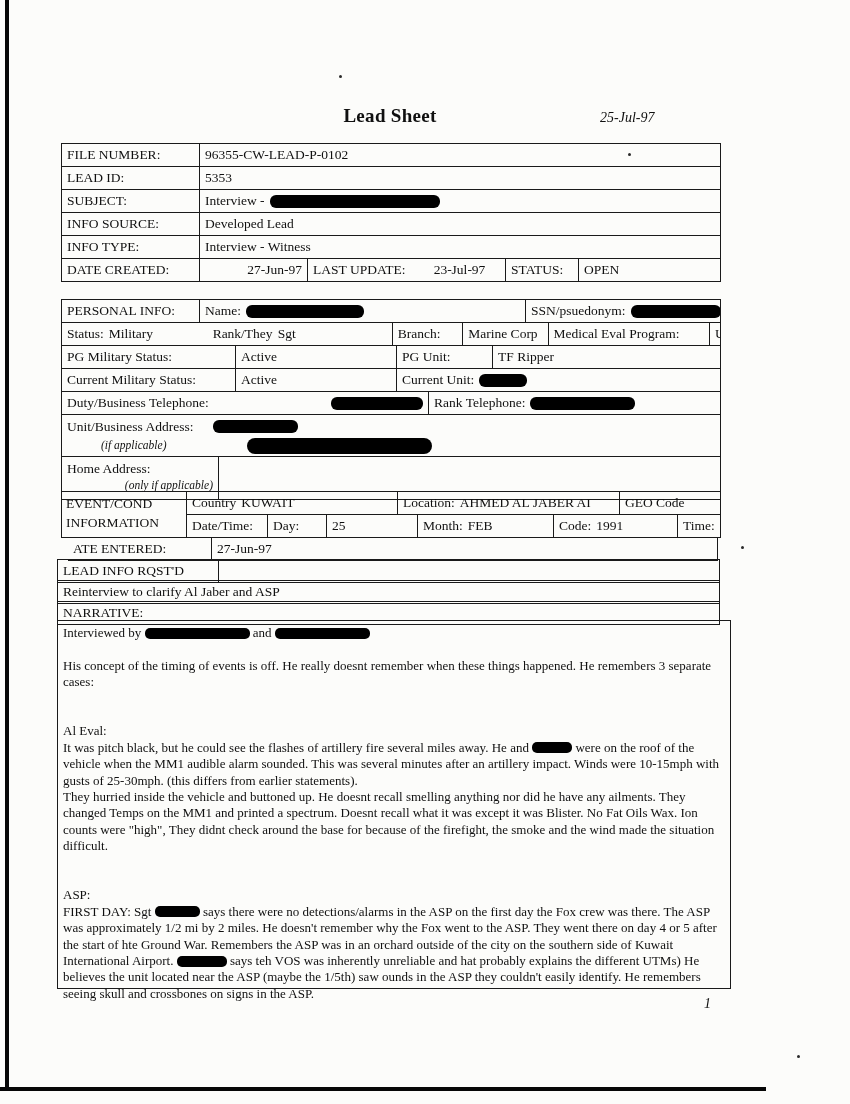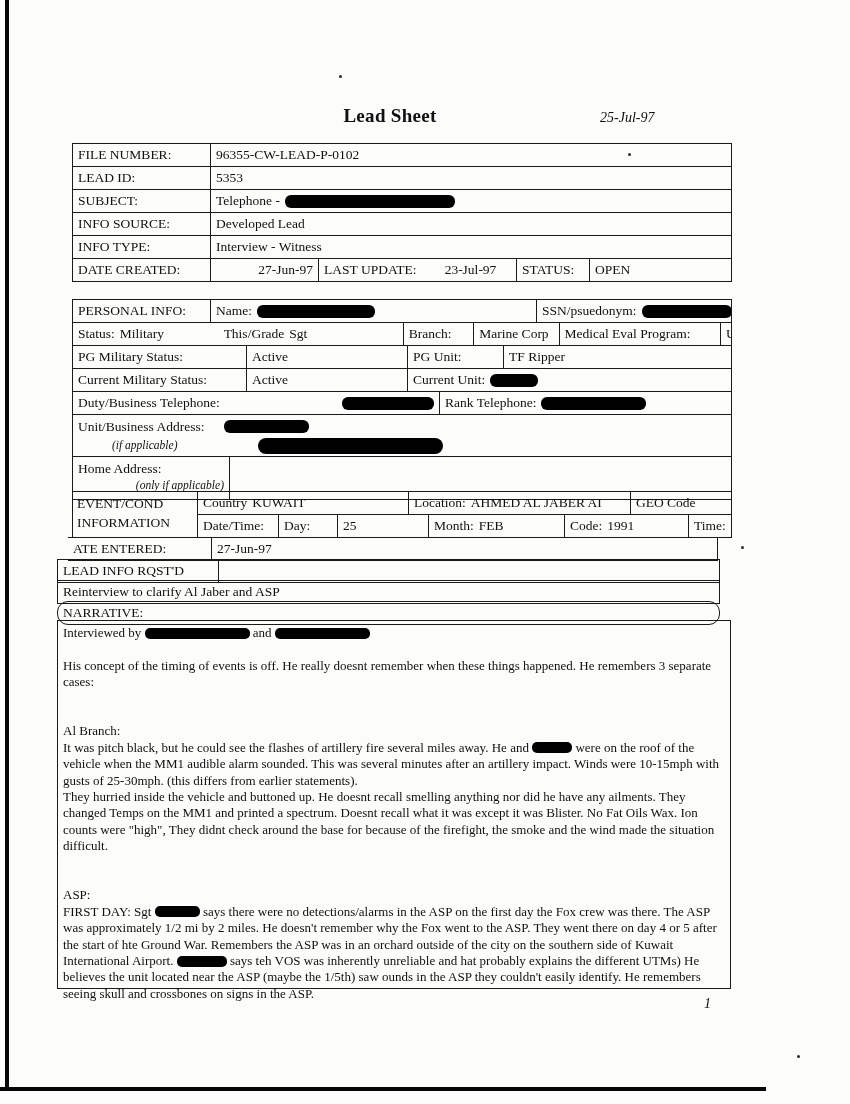--- a/index.html
+++ b/index.html
@@ -8,21 +8,21 @@
 
   
   .edge-left{position:absolute;left:5px;top:0;width:4px;height:1091px;background:#060606;}
   .edge-bottom{position:absolute;left:0;top:1087px;width:766px;height:4px;background:#060606;}
   .dot{position:absolute;width:3px;height:3px;background:#2a2a2a;border-radius:50%;}
 
   .title{position:absolute;top:105px;left:255px;width:270px;text-align:center;font-size:19px;font-weight:bold;letter-spacing:.3px;}
   .doc-date{position:absolute;top:110px;left:600px;font-size:14px;font-style:italic;}
   .pageno{position:absolute;top:996px;left:704px;font-size:14px;font-style:italic;}
 
-  .tbl{position:absolute;left:72px;width:658px;border:1.5px solid #1a1a1a;background:transparent;}
+  .tbl{position:absolute;left:61px;width:658px;border:1.5px solid #1a1a1a;background:transparent;}
   .row{display:flex;border-bottom:1px solid #1a1a1a;}
   .row:last-child{border-bottom:none;}
   .cell{border-right:1px solid #1a1a1a;padding:1px 5px;font-size:13.5px;line-height:18px;min-height:20px;display:flex;align-items:center;gap:5px;white-space:nowrap;overflow:hidden;}
   .cell:last-child{border-right:none;}
   .grow{flex:1;}
   .right{justify-content:flex-end;}
   .center{justify-content:center;}
 
   .redact{display:inline-block;height:13px;background:#000;border-radius:6px;flex:0 0 auto;}
   .redact.big{height:16px;border-radius:8px;}
@@ -63,21 +63,21 @@
       <div class="cell" style="width:127px;">FILE NUMBER:</div>
       <div class="cell grow">96355-CW-LEAD-P-0102</div>
     </div>
     <div class="row">
       <div class="cell" style="width:127px;">LEAD ID:</div>
       <div class="cell grow">5353</div>
     </div>
     <div class="row">
       <div class="cell" style="width:127px;">SUBJECT:</div>
       <div class="cell grow">
-        <span>Telephone -</span>
+        <span>Interview -</span>
         <span class="redact" style="width:170px;"></span>
       </div>
     </div>
     <div class="row">
       <div class="cell" style="width:127px;">INFO SOURCE:</div>
       <div class="cell grow">Developed Lead</div>
     </div>
     <div class="row">
       <div class="cell" style="width:127px;">INFO TYPE:</div>
       <div class="cell grow">Interview - Witness</div>
@@ -103,21 +103,21 @@
         <span>SSN/psuedonym:</span>
         <span class="redact" style="width:90px;"></span>
       </div>
     </div>
     <div class="row">
       <div class="cell" style="width:137px;border-right:none;">
         <span>Status:</span>
         <span>Military</span>
       </div>
       <div class="cell" style="width:176px;">
-        <span>This/Grade</span>
+        <span>Rank/They</span>
         <span>Sgt</span>
       </div>
       <div class="cell" style="width:60px;">Branch:</div>
       <div class="cell" style="width:75px;">Marine Corp</div>
       <div class="cell" style="width:152px;">Medical Eval Program:</div>
       <div class="cell grow">Unknow</div>
     </div>
     <div class="row">
       <div class="cell" style="width:163px;">PG Military Status:</div>
       <div class="cell" style="width:150px;">Active</div>
@@ -212,34 +212,34 @@
       <div class="cell grow" style="border-right:none;"></div>
     </div>
   </div>
 
   <div class="tbl" style="top:580px;left:57px;width:661px;">
     <div class="row">
       <div class="cell grow">Reinterview to clarify Al Jaber and ASP</div>
     </div>
   </div>
 
-  <div class="tbl" style="top:601px;left:57px;width:661px;border-radius:11px;">
+  <div class="tbl" style="top:601px;left:57px;width:661px;">
     <div class="row">
       <div class="cell grow">NARRATIVE:</div>
     </div>
   </div>
 
   <div class="nar-box">
     <div>
         <div class="nar-p">Interviewed by <span class="r-inline" style="width: 105px;"></span> and <span class="r-inline" style="width: 95px;"></span></div>
         <div class="nar-blank"></div>
         <div class="nar-p">His concept of the timing of events is off.  He really doesnt remember when these things happened.  He remembers 3 separate cases:</div>
         <div class="nar-blank"></div>
         <div class="nar-blank"></div>
-        <div class="nar-p">Al Branch:</div>
+        <div class="nar-p">Al Eval:</div>
         <div class="nar-p">It was pitch black, but he could see the flashes of artillery fire several miles away. He and <span class="r-inline" style="width: 40px;"></span> were on the roof of the vehicle when the MM1 audible alarm sounded.  This was several minutes after an artillery impact.  Winds were 10-15mph with gusts of 25-30mph.  (this differs from earlier statements).</div>
         <div class="nar-p">They hurried inside the vehicle and buttoned up.  He doesnt recall smelling anything nor did he have any ailments.  They changed Temps on the MM1 and printed a spectrum.  Doesnt recall what it was except it was Blister.  No Fat Oils Wax. Ion counts were "high", They didnt check around the base for  because of the firefight, the smoke and the wind made the situation difficult.</div>
         <div class="nar-blank"></div>
         <div class="nar-blank"></div>
         <div class="nar-p">ASP:</div>
         <div class="nar-p">FIRST DAY: Sgt <span class="r-inline" style="width: 45px;"></span> says there were no detections/alarms in the ASP on the first day the Fox crew was there.  The ASP was approximately 1/2 mi by 2 miles.  He doesn't remember why the Fox went to the ASP.  They went there on day 4 or 5 after the start of hte Ground War.  Remembers the ASP was in an orchard outside of the city on the southern side of Kuwait International Airport.  <span class="r-inline" style="width: 50px;"></span> says teh VOS was inherently unreliable and hat probably explains the different UTMs)  He believes the unit located near the ASP (maybe the 1/5th) saw ounds in the ASP they couldn't easily identify.  He remembers seeing skull and crossbones on signs in the ASP.</div>
       </div>
   </div>
 
   <div class="pageno">1</div>

